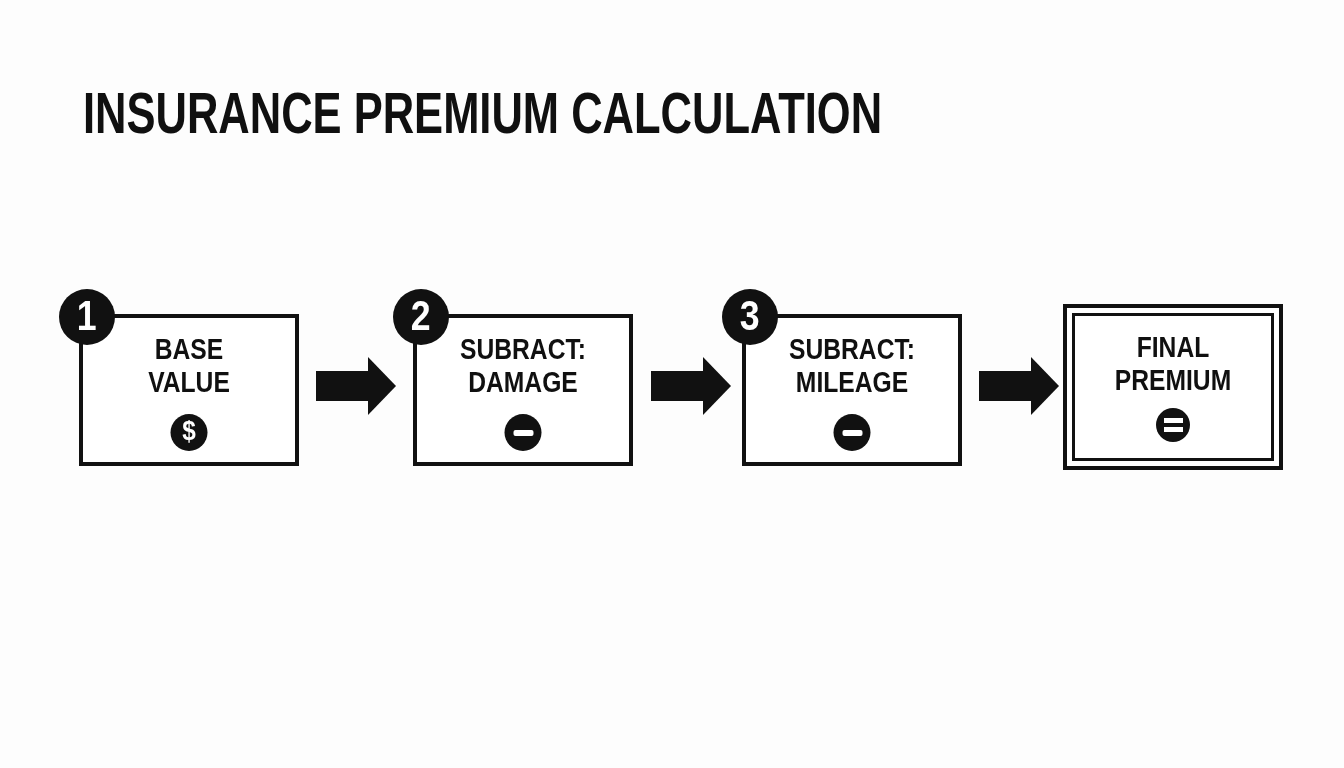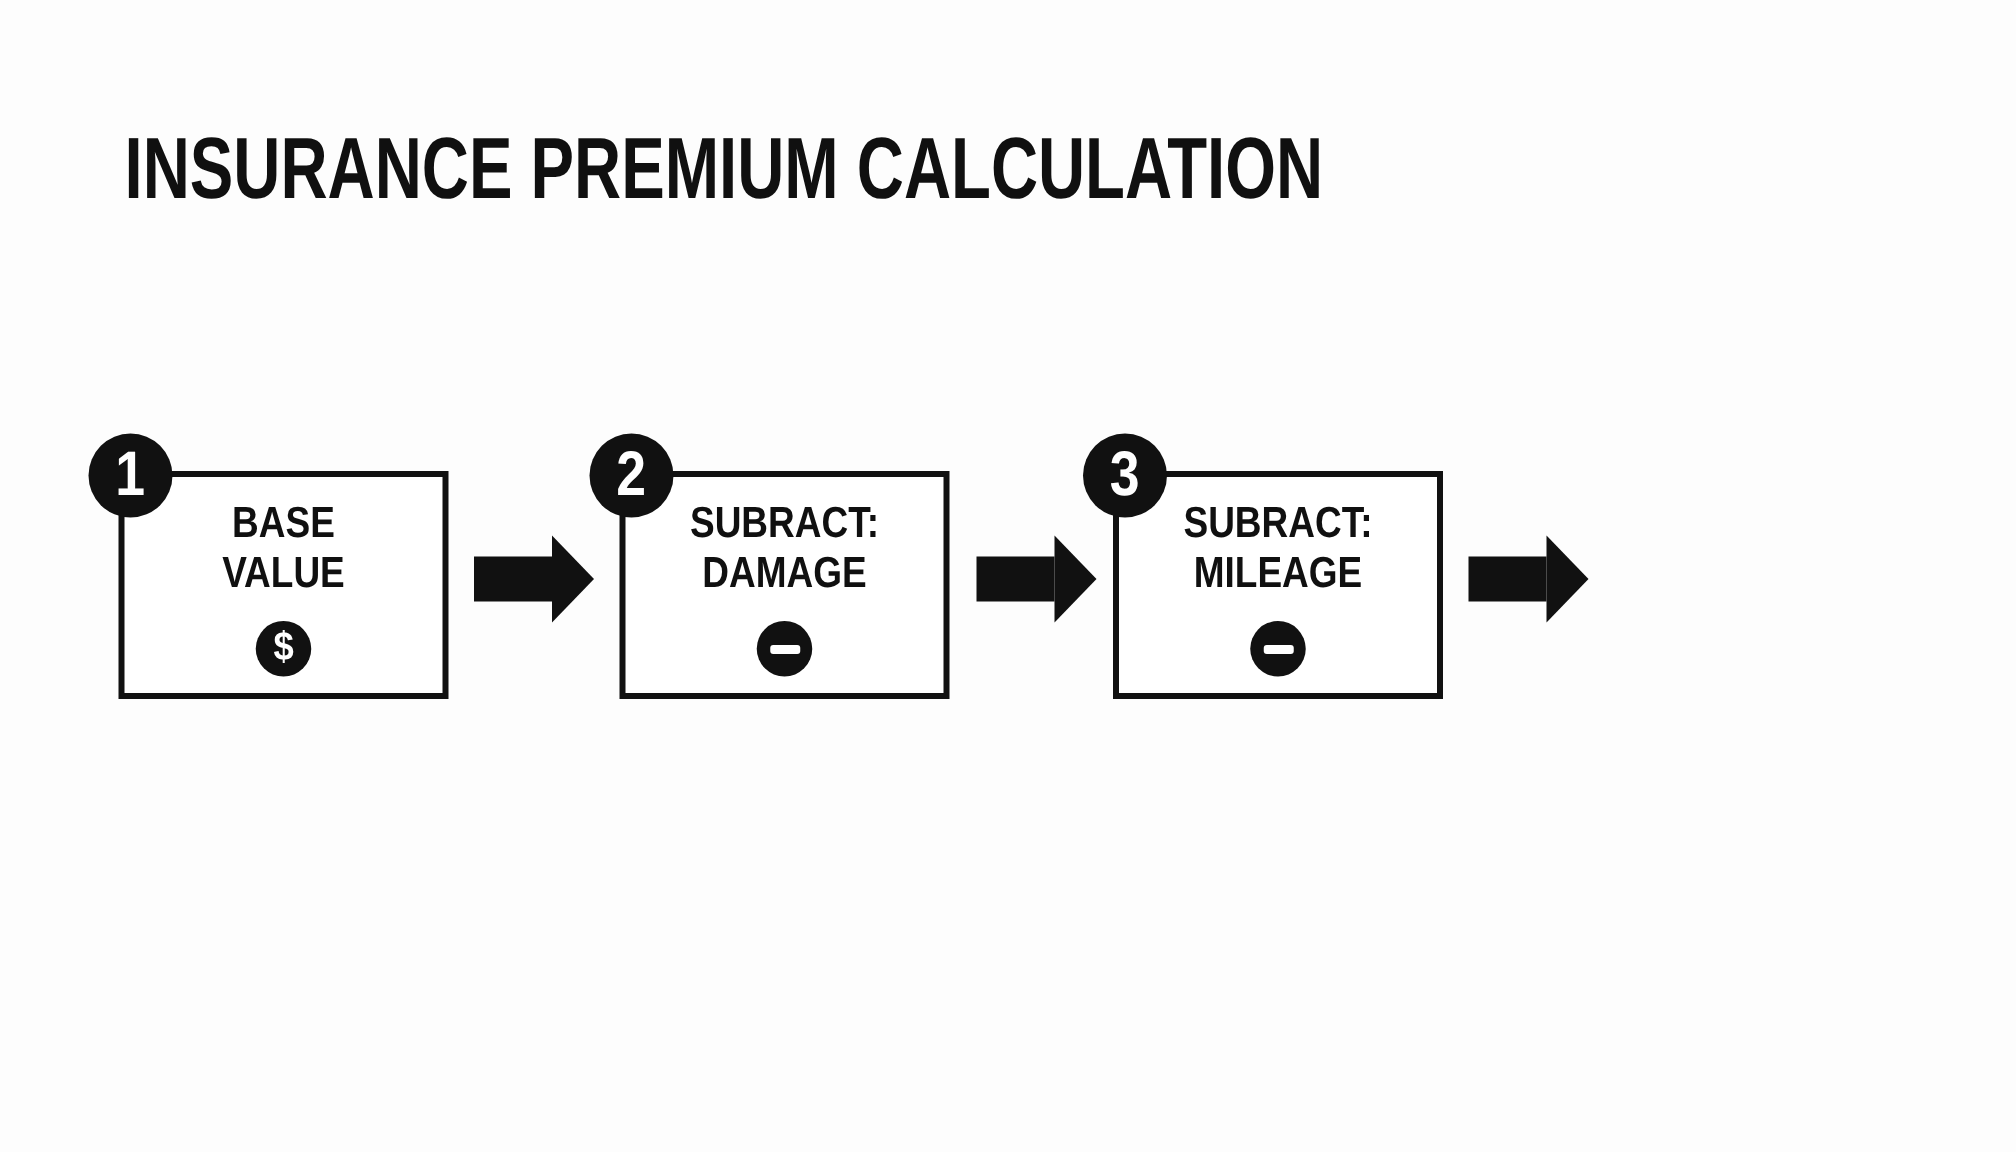--- a/index.html
+++ b/index.html
@@ -210,15 +210,26 @@
       <div class="icon-circle">
         <i class="bar"></i>
       </div>
     </div>
 
     <div class="arrow a3">
       <i class="shaft"></i>
       <i class="head"></i>
     </div>
 
+    <div class="box final">
+      <div class="final-inner">
+        <div class="label">
+          <span class="line">FINAL</span>
+          <span class="line">PREMIUM</span>
+        </div>
+        <div class="icon-circle">
+          <i class="eq"></i>
+        </div>
+      </div>
+    </div>
 
   </div>
 </div>
 
 </body></html>

